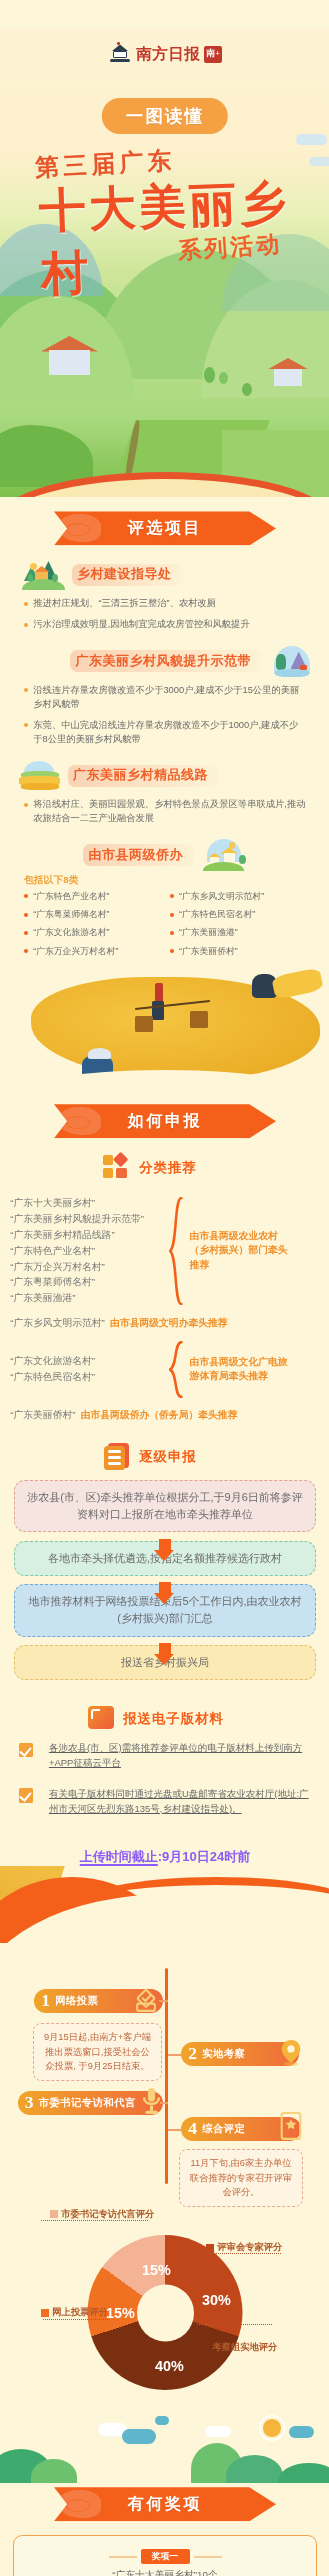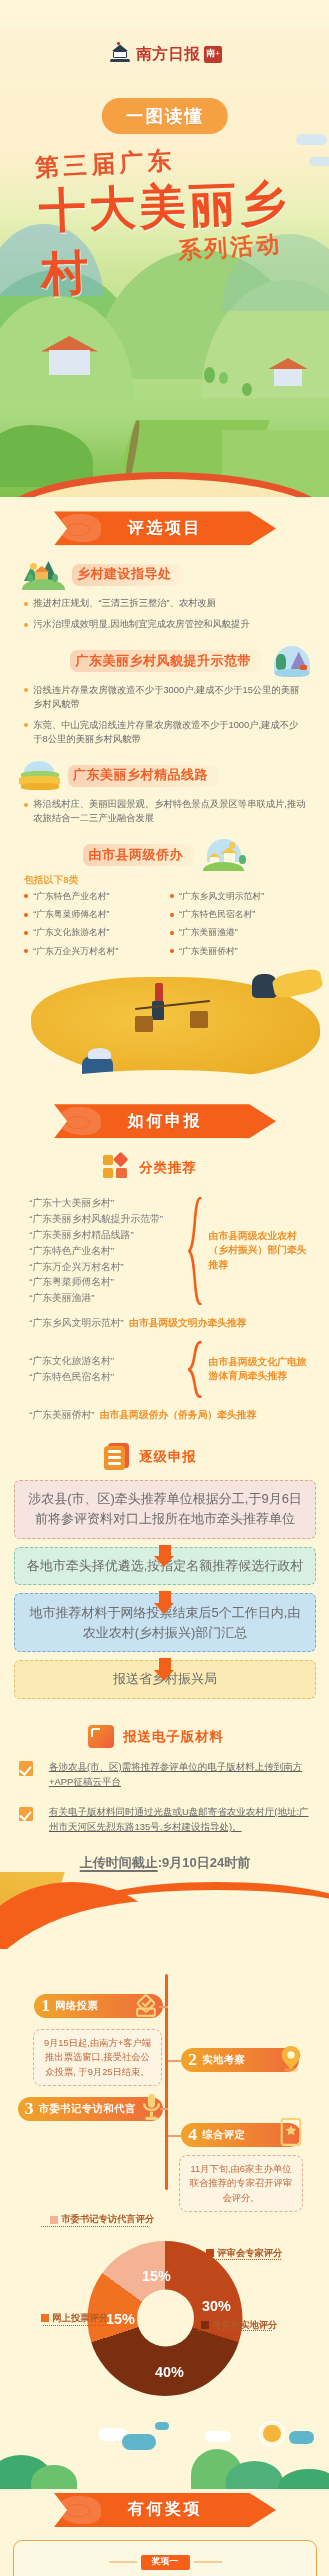--- a/index.html
+++ b/index.html
@@ -106,35 +106,35 @@
   .ms-sun { position:absolute; border-radius:50%; background:#f9c74f; }
   .ms-tree { position:absolute; border-radius:50%; background:#59b36b; }
   .ms-water { position:absolute; background:#9fd4e8; border-radius:40%; }
   .ms-sky { position:absolute; background:#bfe2f2; border-radius:50% 50% 0 0 / 70% 70% 0 0; }
 
   
   .sub-icon-head { display:flex; align-items:center; justify-content:center; gap:7.2px; margin-top:15.5px; }
   .sub-icon-head .t { font-size:13.4px; font-weight:700; color:#f4601a; letter-spacing:1px; }
   .sq-icon { width:29px; height:29px; position:relative; }
   .sq-icon i { position:absolute; display:block; }
-  .recommend-wrap { position:relative; margin: 12.4px 0 0 0; padding: 0 22px; }
+  .recommend-wrap { position:relative; margin: 12.4px 0 0 0; padding: 0 3px; }
   .rec-group { display:flex; align-items:center; gap:0px; margin-bottom: 11.3px; }
   .rec-names { flex: 0 0 165px; padding-left:7.2px; }
   .rec-names div { font-size:9.8px; line-height:1.62; color:#7a7a7a; }
   .brace { flex:0 0 17.5px; height:auto; align-self:stretch; display:flex; align-items:center; justify-content:center; color:#f4601a; font-size:0; }
   .brace svg { display:block; }
   .rec-auth { font-size:9.8px; line-height:1.5; color:#f0902a; font-weight:700; padding-left:4.1px; }
   .rec-inline { display:flex; align-items:baseline; gap:5.2px; padding-left:7.2px; margin-bottom:10.3px; }
   .rec-inline .n { font-size:9.8px; color:#7a7a7a; }
   .rec-inline .a { font-size:9.8px; color:#f0902a; font-weight:700; }
 
   
   .flowbox {
-    margin: 8.2px 14.4px 0 14.4px; border-radius:6px; padding: 8.2px 11.3px;
-    border:1px dashed #e79a8a; text-align:center; font-size:13px; line-height:1.55; color:#6b6b6b;
+    margin: 8.2px 14.4px 0 14.4px; border-radius:11px; padding: 8.2px 11.3px;
+    border:1px dashed #e79a8a; text-align:center; font-size:11px; line-height:1.55; color:#6b6b6b;
   }
   .flowbox.pink { background:#f6e4e1; border-color:#e2a08f; }
   .flowbox.green { background:#d7f0e2; border-color:#7cc9a4; }
   .flowbox.blue { background:#c9e2f2; border-color:#6fa9d4; }
   .flowbox.yellow { background:#fbeab4; border-color:#e3bf6a; }
   .arrow-down { width:0; height:0; margin: 6.2px auto; position:relative; }
   .arrow-down:before {
     content:""; position:absolute; left:-5.7px; top:0; width:11.3px; height:11.3px; background:#f4601a;
   }
   .arrow-down:after {
@@ -144,21 +144,21 @@
 
   
   .check-row { display:flex; gap:16px; margin: 8.2px 20.6px 0 18.5px; text-decoration: underline; }
   .check-ico { flex:0 0 14.4px; height:14.4px; background:#f5a13a; position:relative; border-radius:1.5px; margin-top:1.5px; }
   .check-ico:after {
     content:""; position:absolute; left:3.1px; top:2.1px; width:5.2px; height:8.8px;
     border-right:2.1px solid #fff; border-bottom:2.1px solid #fff; transform:rotate(40deg);
   }
   .check-row p { font-size:9.5px; line-height:1.55; color:#6b6b6b; }
   .deadline {
-    text-align:center; margin-top:19px; font-size:13px; color:#737373; font-weight:700;
+    text-align:center; margin-top:32px; font-size:13px; color:#8b5cf6; font-weight:700;
   }
   .deadline u { text-decoration-thickness:1.5px; text-underline-offset:2.6px; }
 
   
   .steps { position:relative; margin-top: 19.6px; height: 216px; }
   .spine { position:absolute; left:165px; top:0; bottom:0; width:2.6px; background:#f4601a; border-radius:1.5px; }
   .step-pill {
     position:absolute; height:24px; border-radius:12.4px; display:flex; align-items:center;
     background:linear-gradient(90deg,#f0a42a,#ef6b3a); padding: 0 7.2px; gap:5.2px; color:#fff;
   }
@@ -542,21 +542,21 @@
       <div class="pie-val" style="left:155px;top:169px;">40%</div>
       <div class="pie-val" style="left:106px;top:116px;">15%</div>
       <div class="pie-val" style="left:142px;top:73px;">15%</div>
 
       <div class="legend-item" style="left:206px;top:52px;">
         <span class="sw" style="background:#c0471a;"></span>
         <span class="lt">评审会专家评分</span>
       </div>
       <div class="leader" style="left:206px;top:64px;width:75px;"></div>
 
-      <div class="legend-item" style="left:201px;top:124px;">
+      <div class="legend-item" style="left:201px;top:152px;">
         <span class="sw" style="background:#7a2f10;"></span>
         <span class="lt">考察组实地评分</span>
       </div>
       <div class="leader" style="left:197px;top:135px;width:75px;"></div>
 
       <div class="legend-item" style="left:41px;top:117px;">
         <span class="sw" style="background:#f07122;"></span>
         <span class="lt">网上投票评分</span>
       </div>
       <div class="leader" style="left:43px;top:130px;width:65px;"></div>

